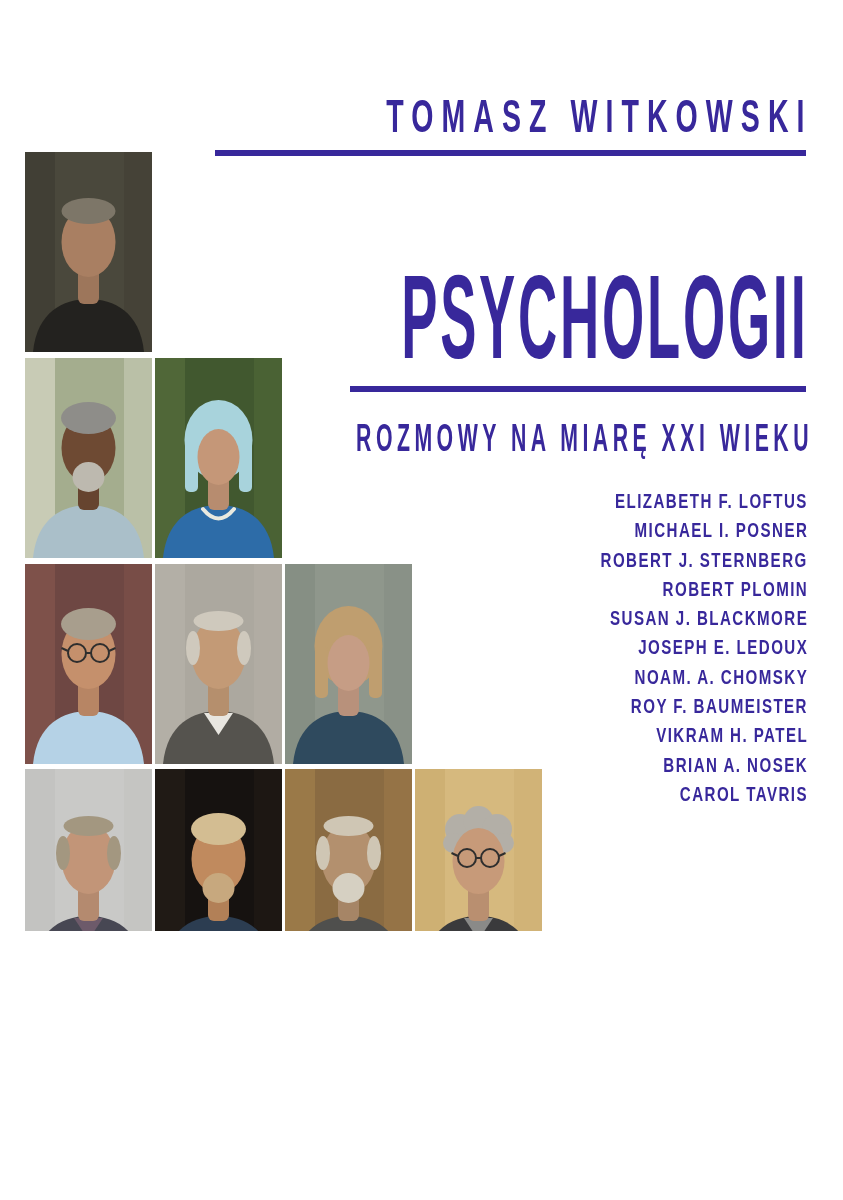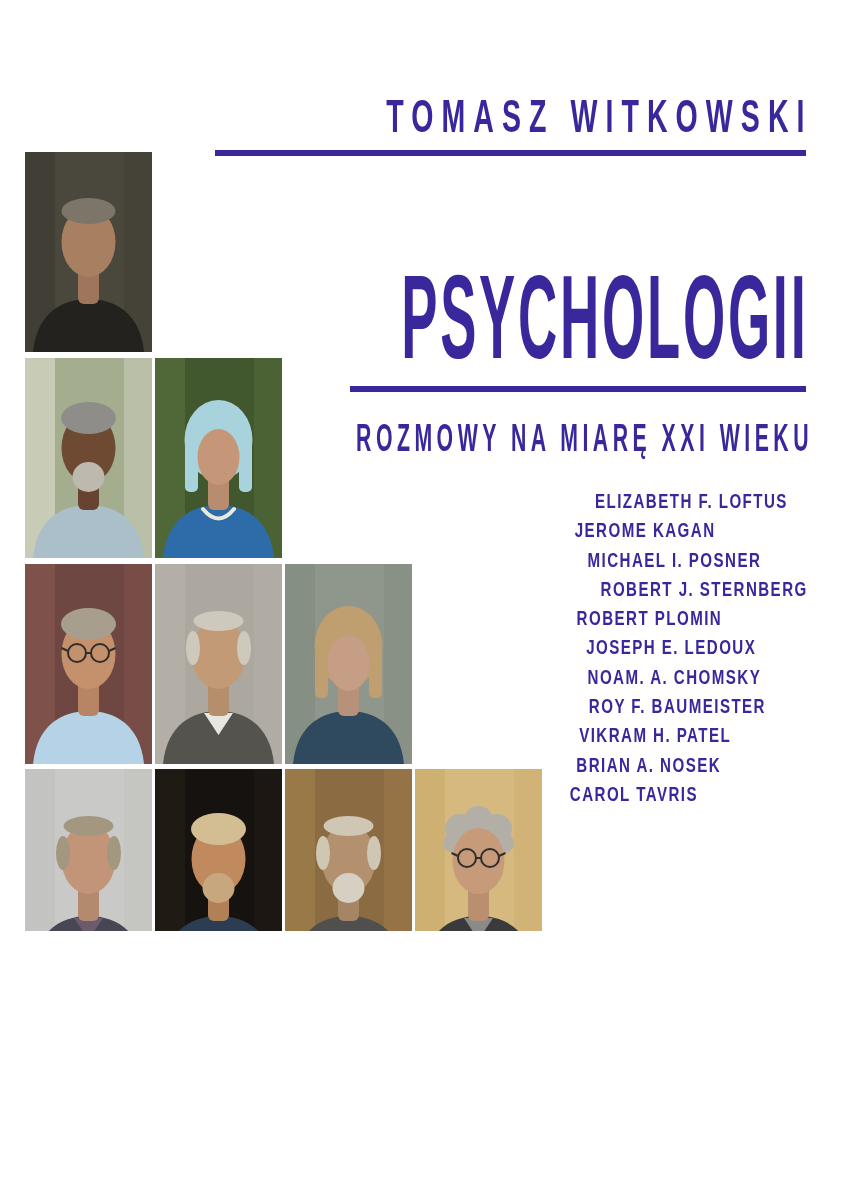--- a/index.html
+++ b/index.html
@@ -19,21 +19,21 @@
   .rule-bottom { top:386px; left:350px; width:456px; }
 
   .big  { font-size:118px; line-height:118px; letter-spacing:6px; right:34px; }
   .big > span { transform:scaleX(0.46); }
   .big1 { top:158px; }
   .big2 { top:258px; }
 
   .subtitle { top:419px; right:30px; font-size:38px; line-height:38px; letter-spacing:8px; }
   .subtitle > span { transform:scaleX(0.56); }
 
-  .names { position:absolute; top:486px; right:35px; margin:0; padding:0; list-style:none; text-align:left; }
+  .names { position:absolute; top:486px; right:35px; margin:0; padding:0; list-style:none; text-align:right; }
   .names li { font-size:21px; line-height:29.3px; font-weight:bold; color:var(--accent);
               letter-spacing:2px; white-space:nowrap; }
   .names li > span { display:inline-block; transform:scaleX(0.72); transform-origin:100% 50%; }
 
   .photo { position:absolute; width:127px; height:200px; margin:0; overflow:hidden; background:#ddd; }
   .photo svg { display:block; }
 </style>
 </head>
 <body>
 
@@ -50,24 +50,24 @@
   </div>
 
   <div class="rule rule-bottom"></div>
 
   <div class="t-line subtitle">
     <span>ROZMOWY NA MIARĘ XXI WIEKU</span>
   </div>
 
   <ul class="names">
     <li><span>ELIZABETH F. LOFTUS</span></li>
-    <li><span>JEROME KAGAN</span></li>
     <li><span>MICHAEL I. POSNER</span></li>
     <li><span>ROBERT J. STERNBERG</span></li>
     <li><span>ROBERT PLOMIN</span></li>
+    <li><span>SUSAN J. BLACKMORE</span></li>
     <li><span>JOSEPH E. LEDOUX</span></li>
     <li><span>NOAM. A. CHOMSKY</span></li>
     <li><span>ROY F. BAUMEISTER</span></li>
     <li><span>VIKRAM H. PATEL</span></li>
     <li><span>BRIAN A. NOSEK</span></li>
     <li><span>CAROL TAVRIS</span></li>
   </ul>
 
   <div id="collage">
       <figure class="photo" aria-label="middle-aged man, short gray hair, dark polo, olive-gray backdrop" style="left: 25px; top: 152px;">

